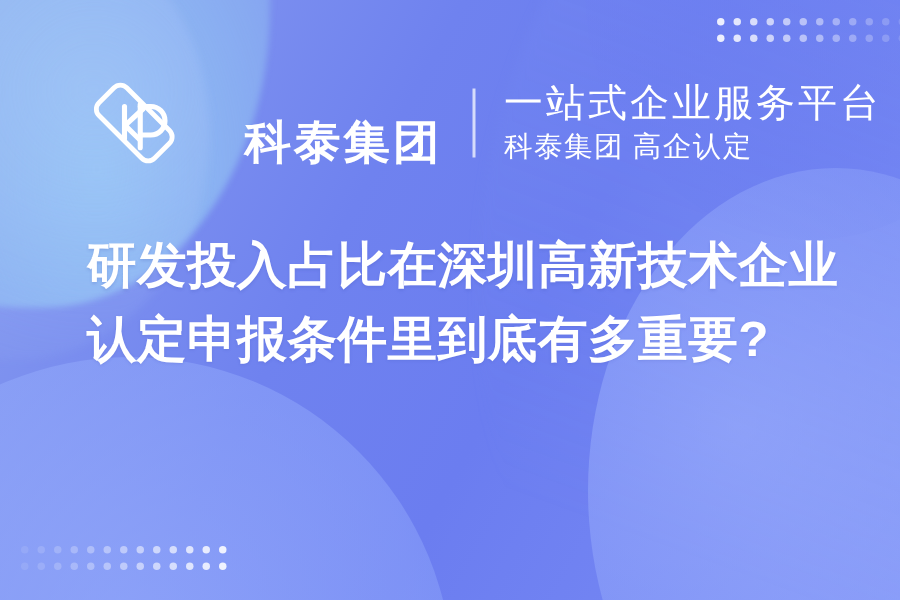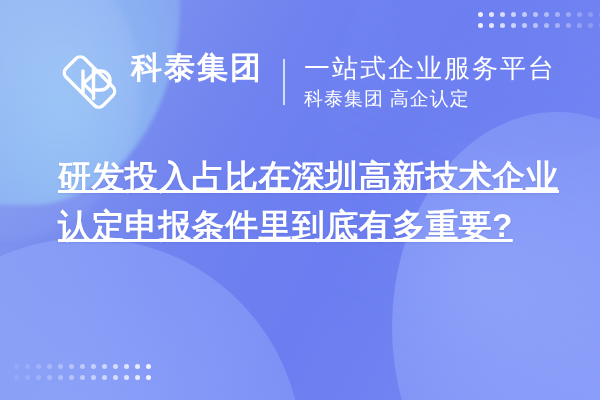--- a/index.html
+++ b/index.html
@@ -114,22 +114,23 @@
     left: 0;
     top: 44px;
     width: 600px;
     height: 76px;
     display: flex;
     align-items: center;
   }
 
   .brand {
     display: flex;
-    align-items: flex-start;
+    align-items: flex-end;
     margin-left: 60px;
+    gap: 32px;
   }
 
   .logo-mark {
     width: 60px;
     height: 60px;
     flex: 0 0 60px;
   }
 
   .brand-words {
     margin-left: 11px;
@@ -208,21 +209,21 @@
     left: 58px;
     top: 152px;
     width: 500px;
     color: #ffffff;
     font-size: 33px;
     font-weight: bold;
     line-height: 49px;
     letter-spacing: 0.4px;
     text-shadow: 0 1px 2px rgba(60,80,180,0.18);
   }
-  .headline-line { white-space: nowrap; display: block; text-decoration: underline; }
+  .headline-line { white-space: nowrap; display: block; }
 </style>
 </head>
 <body>
 
 <div id="banner">
 
   <div class="bg-layer">
     <div class="sweep-right"></div>
     <div class="sweep-topright"></div>
     <div class="blob-topleft"></div>

